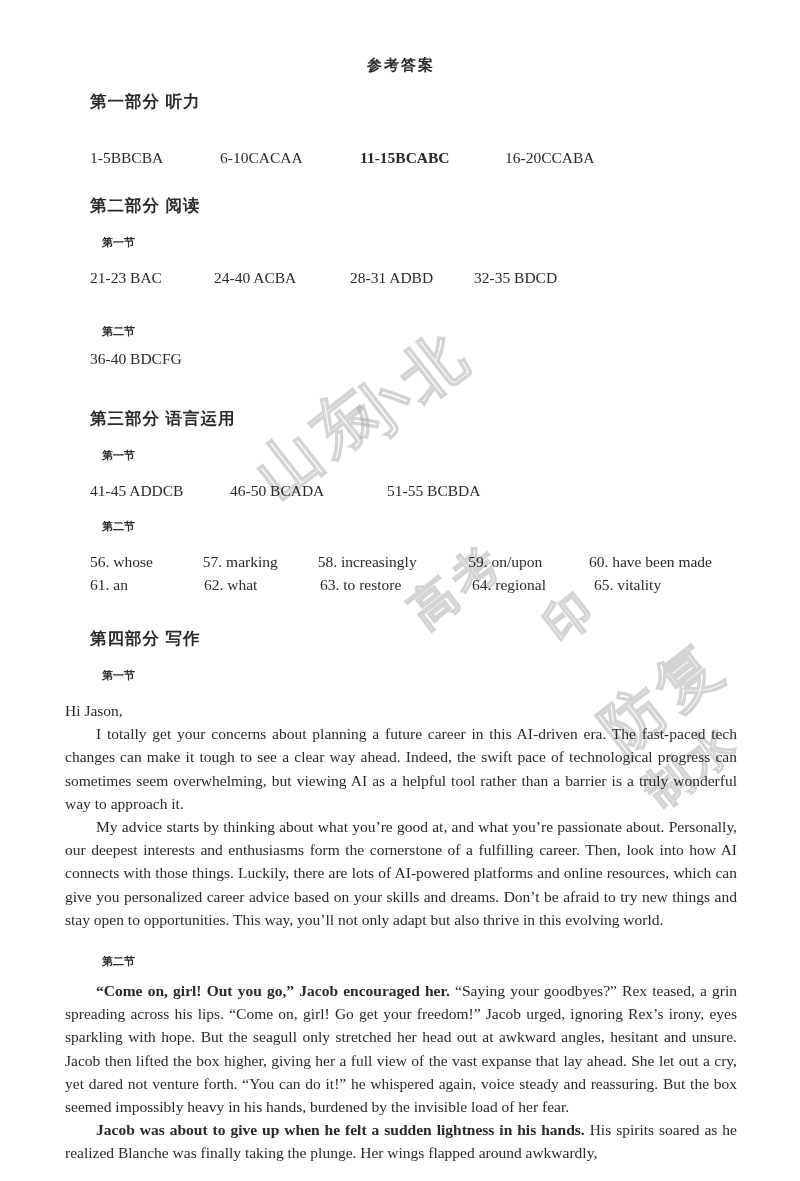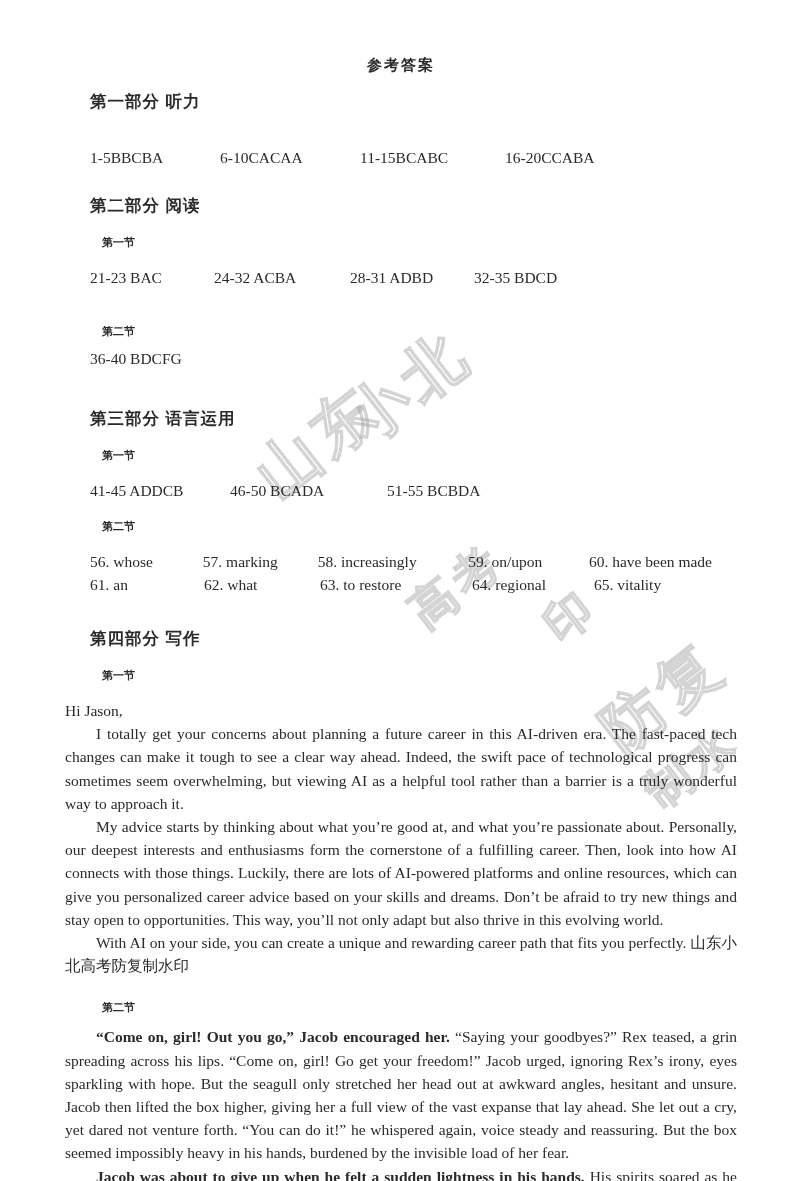--- a/index.html
+++ b/index.html
@@ -7,21 +7,21 @@
         color:#2a2a2a;font-family:"Liberation Serif","DejaVu Serif",serif;}
   .content{position:relative;padding:56px 88px 0 90px;z-index:2;}
   .title{font-size:15px;font-weight:700;text-align:center;margin:0 0 14px 0;
          font-family:"Liberation Sans","DejaVu Sans",sans-serif;letter-spacing:2px;}
   .part-heading{font-size:16.5px;font-weight:700;margin:0;line-height:25px;
          font-family:"Liberation Sans","DejaVu Sans",sans-serif;letter-spacing:1px;}
   .sec-label{font-size:11px;font-weight:700;margin:12px;line-height:24px;}
   .ans-row{display:flex;font-size:15.5px;line-height:23px;white-space:nowrap;}
   .ans-row span{display:inline-block;}
   .row-listen span:nth-child(1){width:130px;} .row-listen span:nth-child(2){width:140px;}
-  .row-listen span:nth-child(3){width:145px;}
+  .row-listen span:nth-child(3){width:145px;font-weight:bold;}
   .row-read span:nth-child(1){width:124px;} .row-read span:nth-child(2){width:136px;}
   .row-read span:nth-child(3){width:124px;}
   .row-lang span:nth-child(1){width:140px;} .row-lang span:nth-child(2){width:157px;}
   .row-fill span:nth-child(1){width:114px;} .row-fill span:nth-child(2){width:116px;}
   .row-fill span:nth-child(3){width:152px;} .row-fill span:nth-child(4){width:122px;}
   .mb4{margin-bottom:4px;} .mb6{margin-bottom:6px;} .mb16{margin-bottom:32px;}
   .mb24{margin-bottom:24px;} .mb30{margin-bottom:30px;} .mb36{margin-bottom:36px;}
   .essay{margin-left:-25px;margin-right:-25px;font-size:15.5px;line-height:23.2px;}
   .essay p{margin:0;text-align:justify;}
   .essay p.indent{text-indent:31px;}
@@ -53,21 +53,21 @@
       <span>1-5BBCBA</span>
       <span>6-10CACAA</span>
       <span>11-15BCABC</span>
       <span>16-20CCABA</span>
     </div>
 
     <h2 class="part-heading">第二部分 阅读</h2>
     <p class="sec-label">第一节</p>
     <div class="ans-row row-read mb30">
       <span>21-23 BAC</span>
-      <span>24-32 ACBA</span>
+      <span>24-40 ACBA</span>
       <span>28-31 ADBD</span>
       <span>32-35 BDCD</span>
     </div>
     <p class="sec-label mb4">第二节</p>
     <div class="ans-row mb36">
       <span>36-40 BDCFG</span>
     </div>
 
     <h2 class="part-heading">第三部分 语言运用</h2>
     <p class="sec-label">第一节</p>
@@ -92,21 +92,20 @@
       <span>65. vitality</span>
     </div>
 
     <h2 class="part-heading">第四部分 写作</h2>
     <p class="sec-label">第一节</p>
 
     <div class="essay letter-block">
       <p>Hi Jason,</p>
       <p class="indent">I totally get your concerns about planning a future career in this AI-driven era. The fast-paced tech changes can make it tough to see a clear way ahead. Indeed, the swift pace of technological progress can sometimes seem overwhelming, but viewing AI as a helpful tool rather than a barrier is a truly wonderful way to approach it.</p>
       <p class="indent">My advice starts by thinking about what you’re good at, and what you’re passionate about. Personally, our deepest interests and enthusiasms form the cornerstone of a fulfilling career. Then, look into how AI connects with those things. Luckily, there are lots of AI-powered platforms and online resources, which can give you personalized career advice based on your skills and dreams. Don’t be afraid to try new things and stay open to opportunities. This way, you’ll not only adapt but also thrive in this evolving world.</p>
-      <p class="indent">With AI on your side, you can create a unique and rewarding career path that fits you perfectly. 山东小北高考防复制水印</p>
     </div>
 
     <p class="sec-label mb6">第二节</p>
 
     <div class="essay">
       <p class="indent"><b>“Come on, girl! Out you go,” Jacob encouraged her.</b><span> “Saying your goodbyes?” Rex teased, a grin spreading across his lips. “Come on, girl! Go get your freedom!” Jacob urged, ignoring Rex’s irony, eyes sparkling with hope. But the seagull only stretched her head out at awkward angles, hesitant and unsure. Jacob then lifted the box higher, giving her a full view of the vast expanse that lay ahead. She let out a cry, yet dared not venture forth. “You can do it!” he whispered again, voice steady and reassuring. But the box seemed impossibly heavy in his hands, burdened by the invisible load of her fear.</span></p>
       <p class="indent"><b>Jacob was about to give up when he felt a sudden lightness in his hands.</b><span> His spirits soared as he realized Blanche was finally taking the plunge. Her wings flapped around awkwardly,</span></p>
     </div>
 
   </div>

